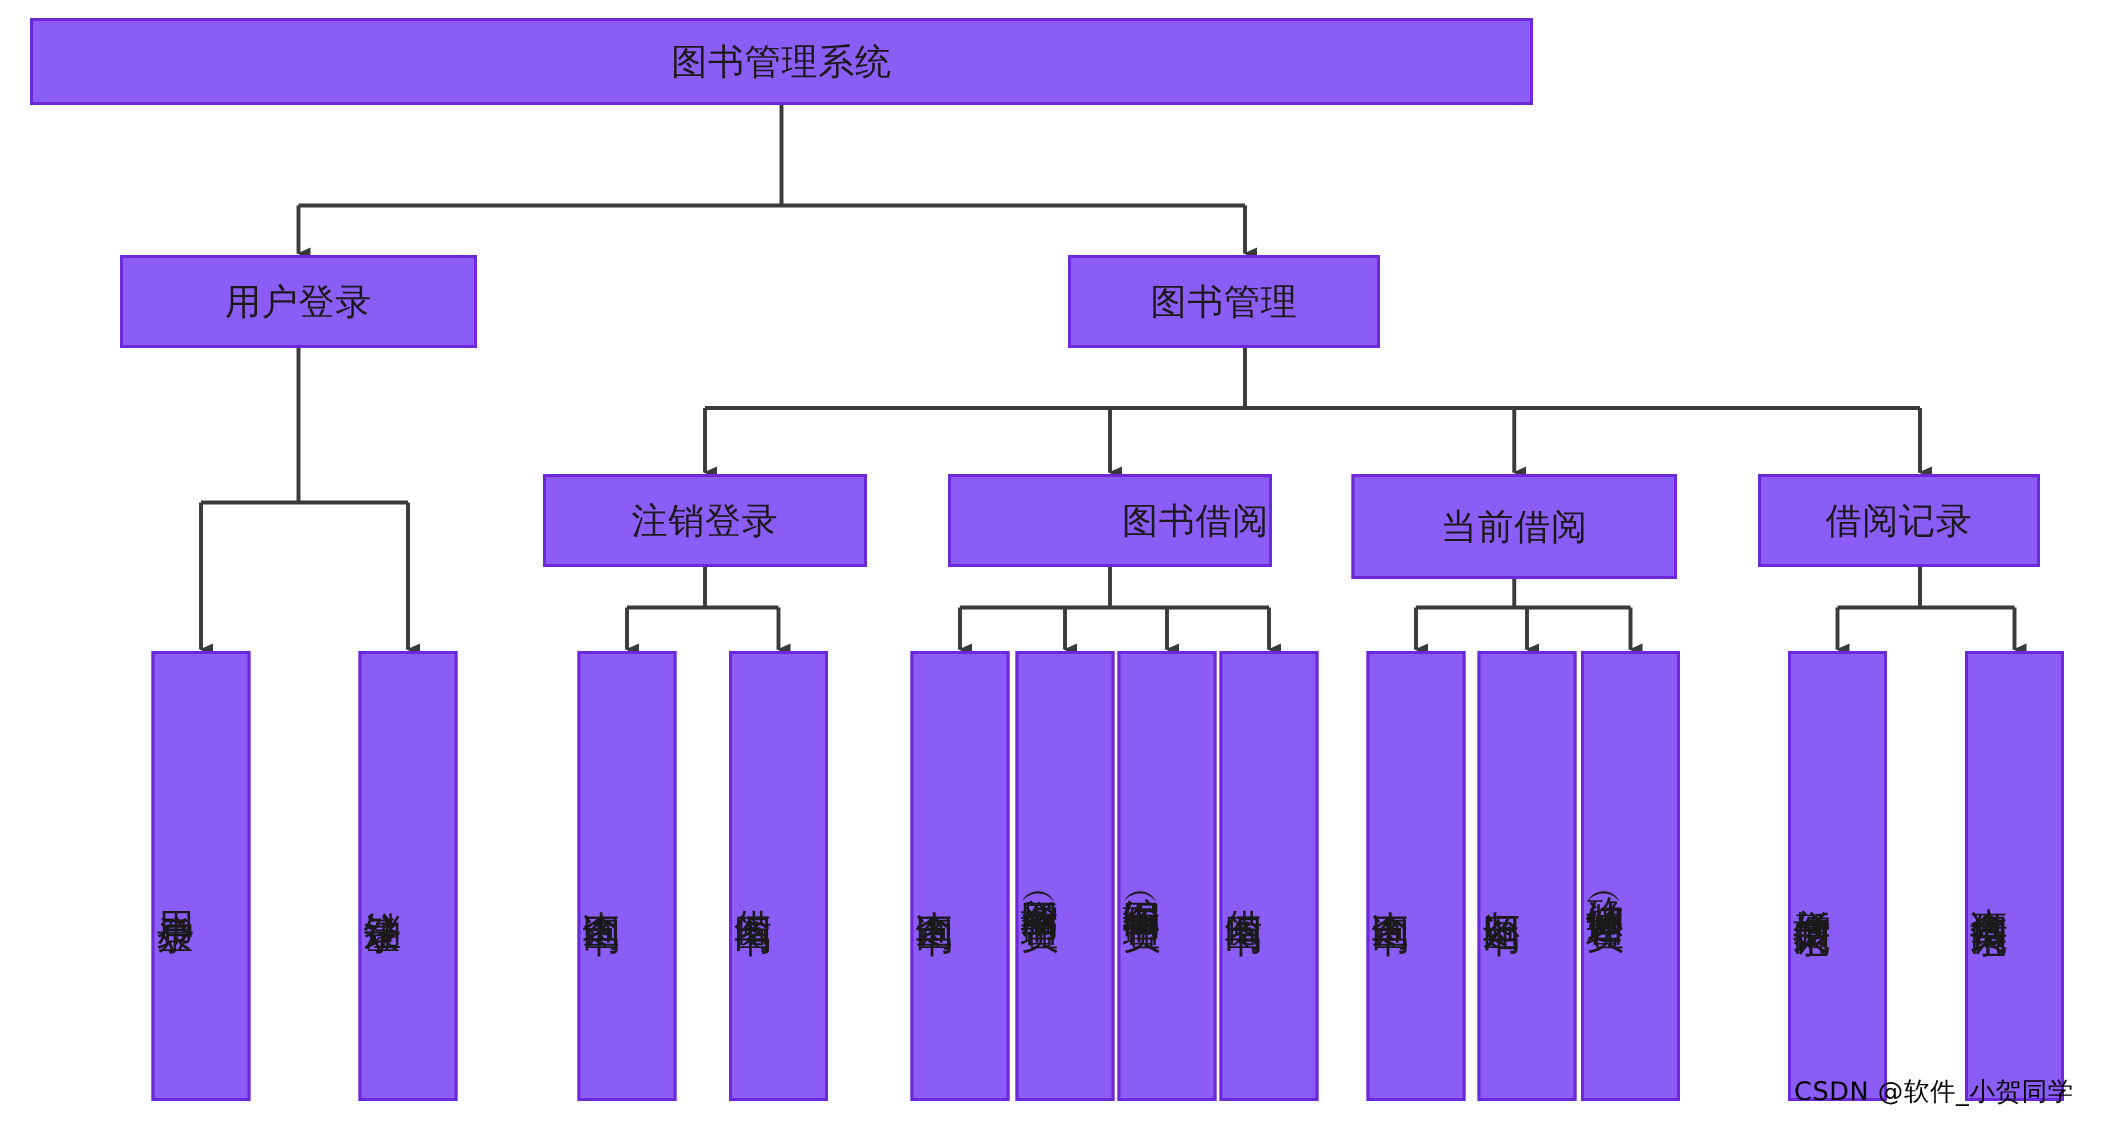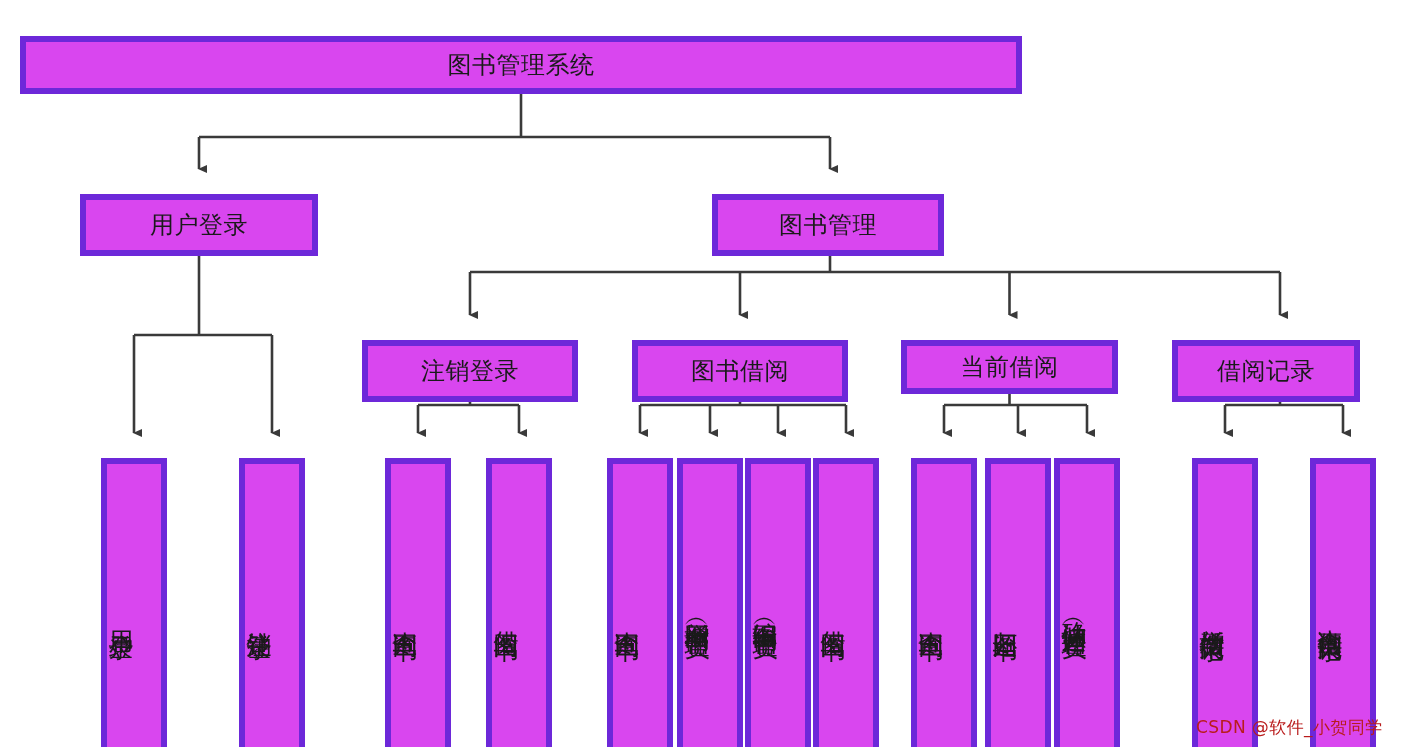--- a/index.html
+++ b/index.html
@@ -18,27 +18,26 @@
   #svg-layer {
     position: absolute;
     left: 0;
     top: 0;
     width: 1405px;
     height: 747px;
   }
   .node {
     position: absolute;
     box-sizing: border-box;
-    border: 6px solid #6d28d9;
-    background: #d946ef;
+    border: 2px solid #6d28d9;
+    background: #8b5cf6;
     display: flex;
     align-items: center;
     justify-content: center;
     color: #1a1a1a;
-    margin-top: 24px;
   }
   .node .label {
     display: block;
     text-align: center;
     line-height: 1.18;
     letter-spacing: 0.5px;
   }
   .node.horiz .label {
     font-size: 24px;
   }
@@ -53,21 +52,21 @@
     font-size: 25px;
     line-height: 1.06;
     letter-spacing: 2px;
     white-space: nowrap;
   }
   .node.vert.tall-pad {
     padding-top: 6px;
   }
   .watermark {
     position: absolute;
-    color: #b91c1c;
+    color: #000000;
     font-size: 17px;
     white-space: nowrap;
     letter-spacing: 0.4px;
   }
 </style>
 </head>
 <body>
 
 <div id="canvas">
 
@@ -114,30 +113,30 @@
       </g>
   </svg>
 
   <div id="nodes">
       <div class="node horiz" style="left: 20px; top: 12px; width: 1002px; height: 58px;">
         <span class="label">图书管理系统</span>
       </div>
       <div class="node horiz" style="left: 80px; top: 170px; width: 238px; height: 62px;">
         <span class="label">用户登录</span>
       </div>
-      <div class="node horiz" style="left: 712px; top: 170px; width: 232px; height: 62px;">
+      <div class="node horiz" style="left: 712px; top: 170px; width: 208px; height: 62px;">
         <span class="label">图书管理</span>
       </div>
       <div class="node horiz" style="left: 362px; top: 316px; width: 216px; height: 62px;">
         <span class="label">注销登录</span>
       </div>
-      <div class="node horiz" style="left: 632px; top: 316px; width: 216px; height: 62px;">
+      <div class="node horiz" style="left: 632px; top: 316px; width: 216px; height: 62px; justify-content: flex-end;">
         <span class="label">图书借阅</span>
       </div>
-      <div class="node horiz" style="left: 901px; top: 316px; width: 217px; height: 54px;">
+      <div class="node horiz" style="left: 901px; top: 316px; width: 217px; height: 70px;">
         <span class="label">当前借阅</span>
       </div>
       <div class="node horiz" style="left: 1172px; top: 316px; width: 188px; height: 62px;">
         <span class="label">借阅记录</span>
       </div>
       <div class="node vert" style="left: 101px; top: 434px; width: 66px; height: 300px;">
         <span class="label">用户登录</span>
       </div>
       <div class="node vert" style="left: 239px; top: 434px; width: 66px; height: 300px;">
         <span class="label">注销登录</span>

